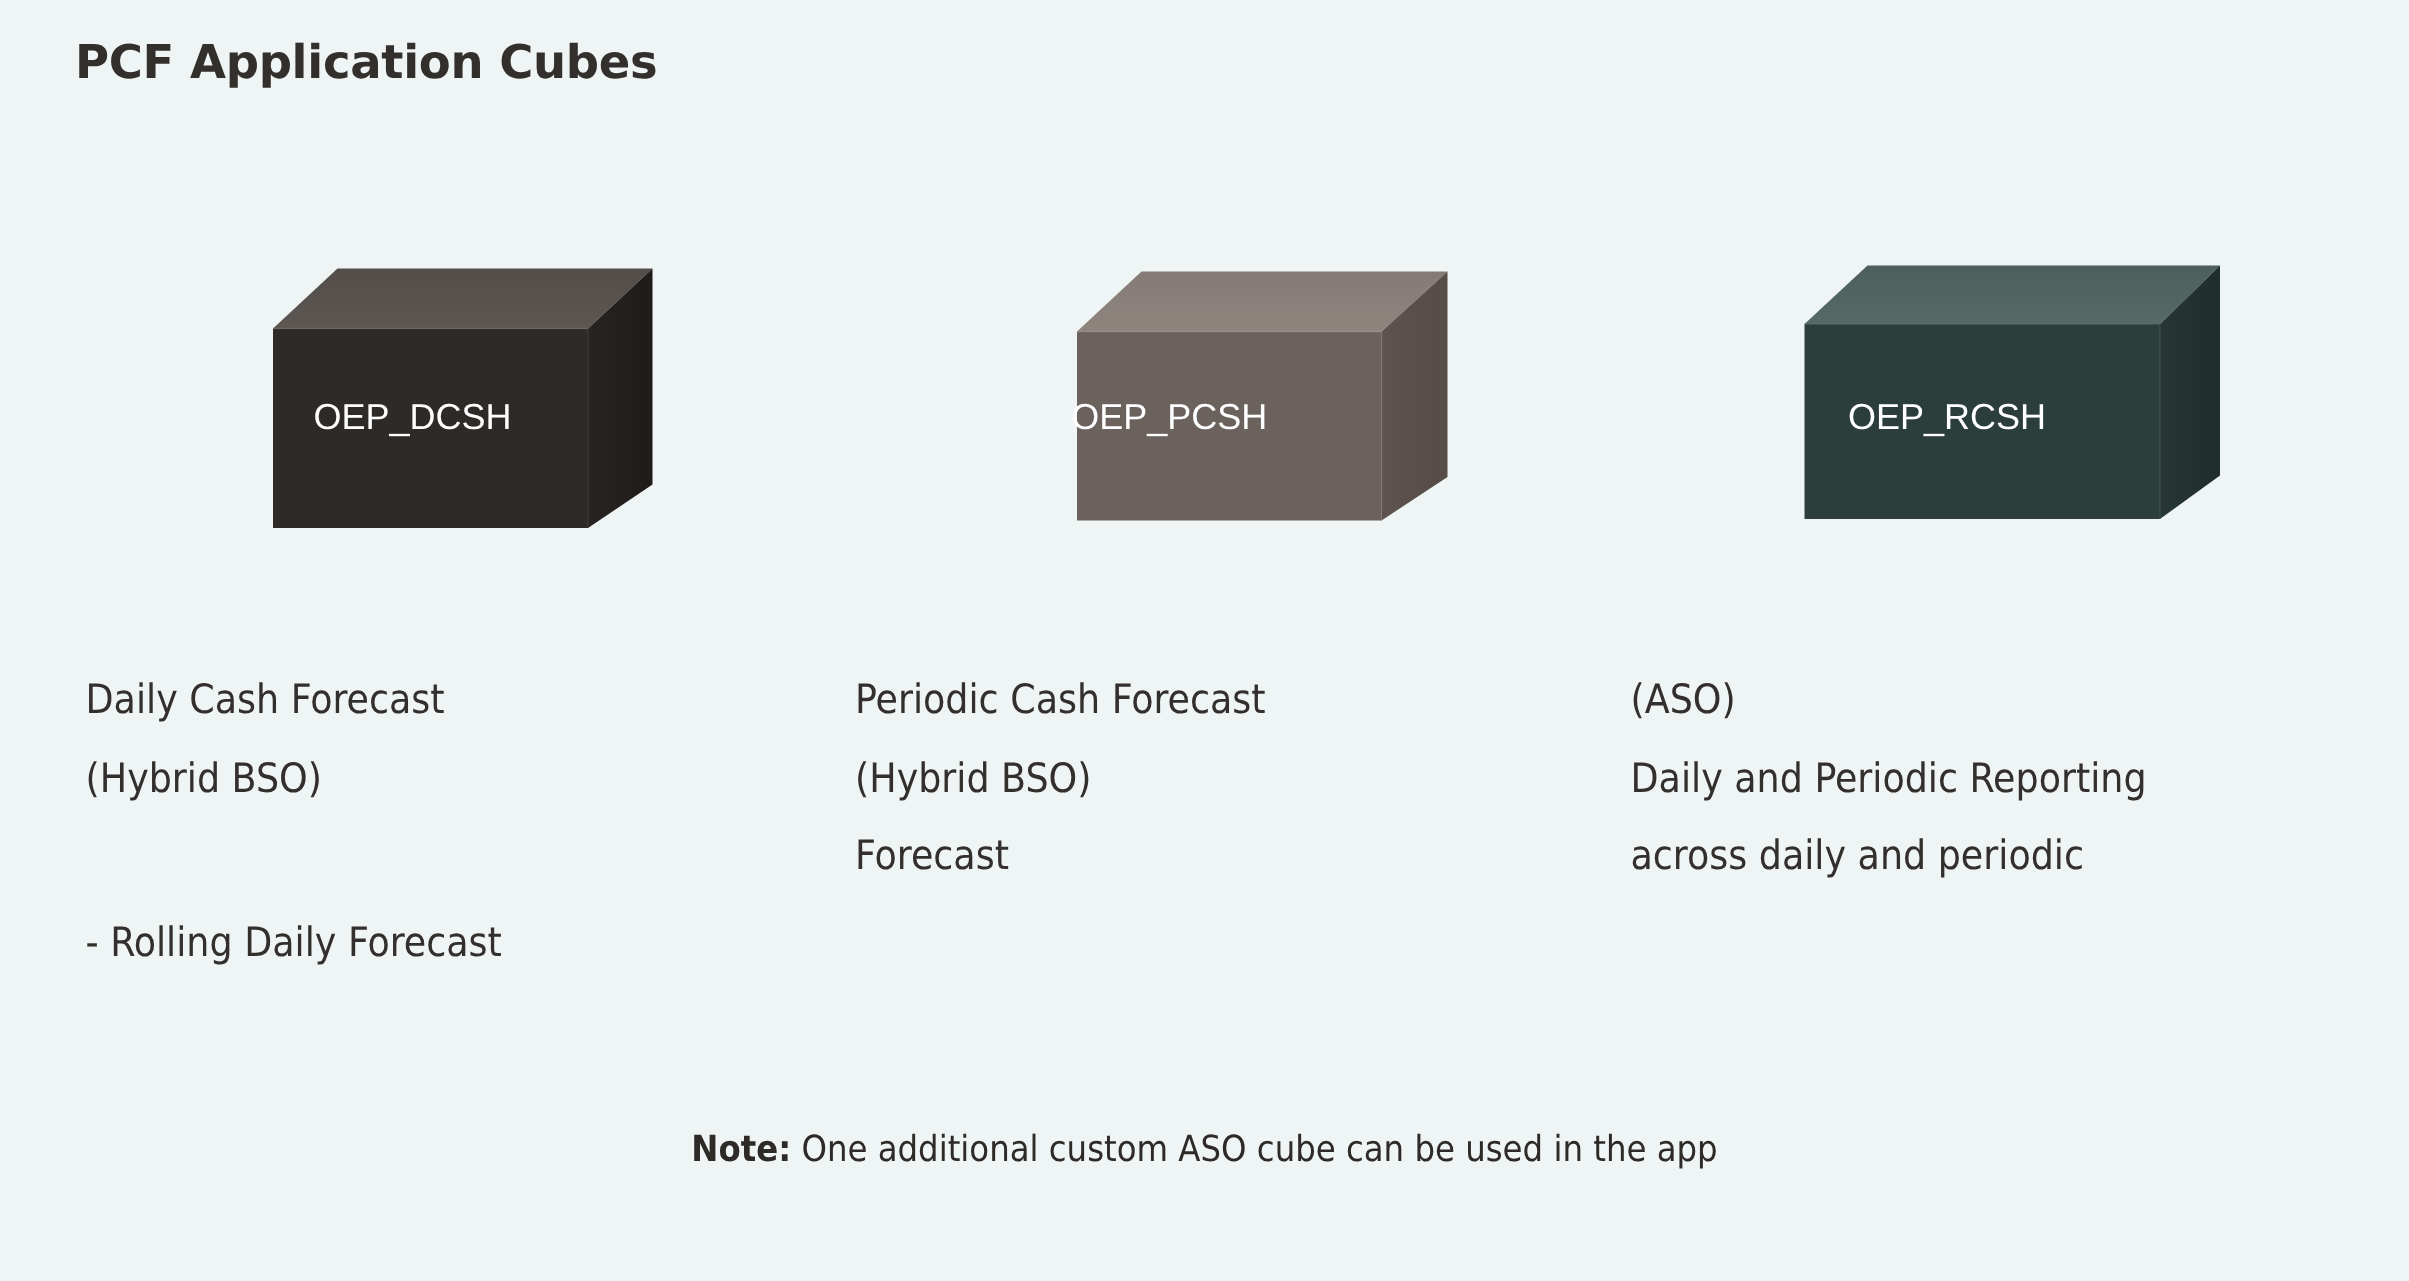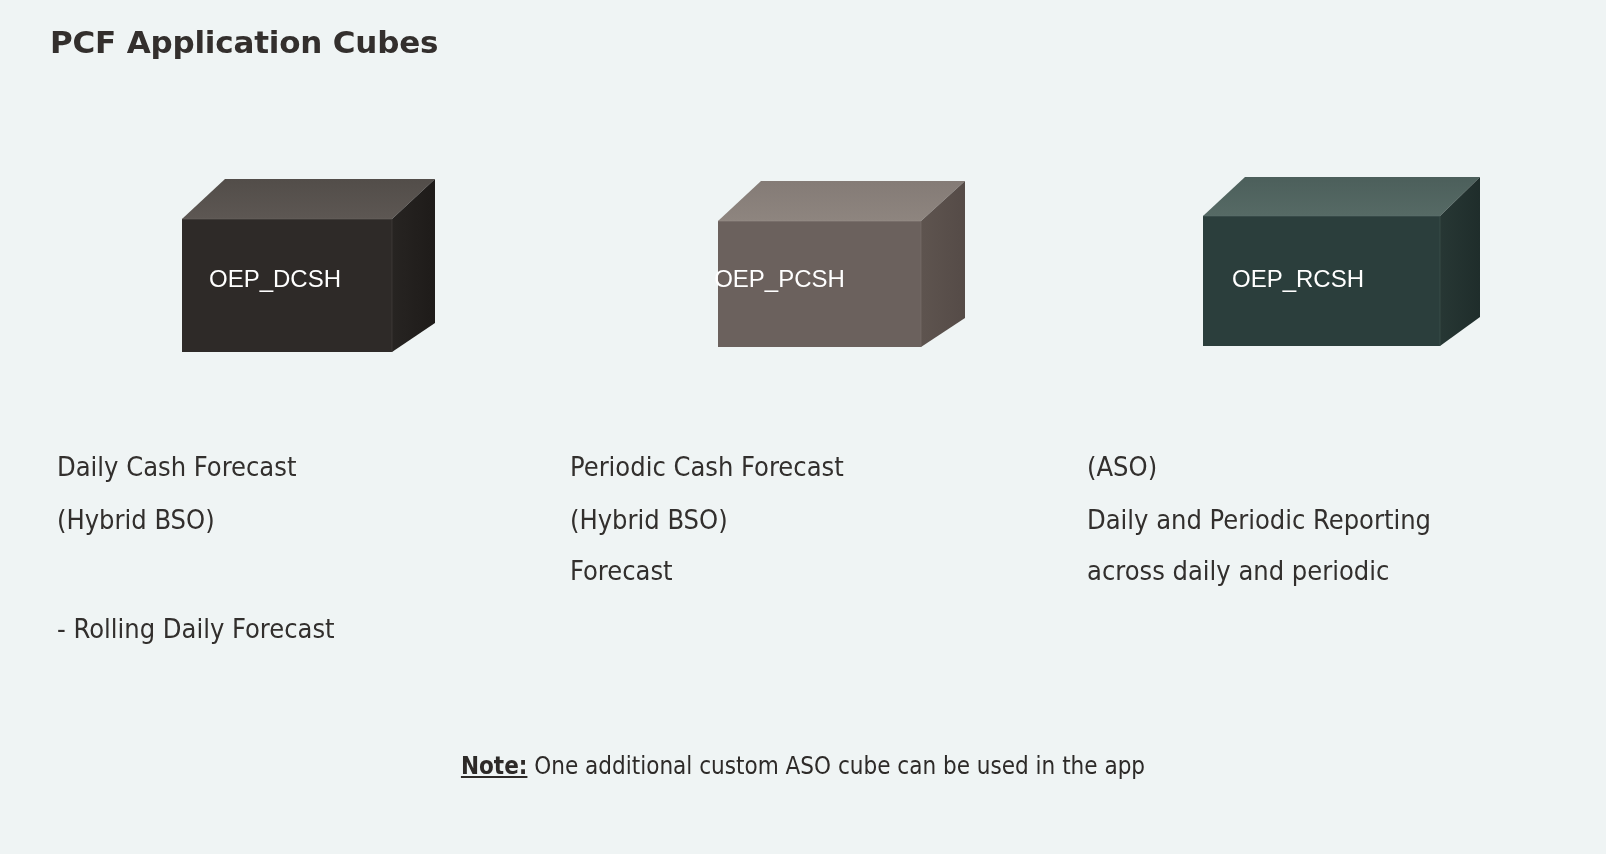--- a/index.html
+++ b/index.html
@@ -121,21 +121,20 @@
     left: 0;
     top: 752px;
     width: 1606px;
     text-align: center;
     font-family: "DejaVu Sans Condensed", "DejaVu Sans", sans-serif;
     font-size: 24px;
     color: #2d2a28;
   }
   .note-label {
     font-weight: bold;
-    text-decoration: underline;
   }
   .note-text {
     font-weight: normal;
     margin-top: 48px;
   }
 </style>
 </head>
 <body>
 
 <div id="slide">

